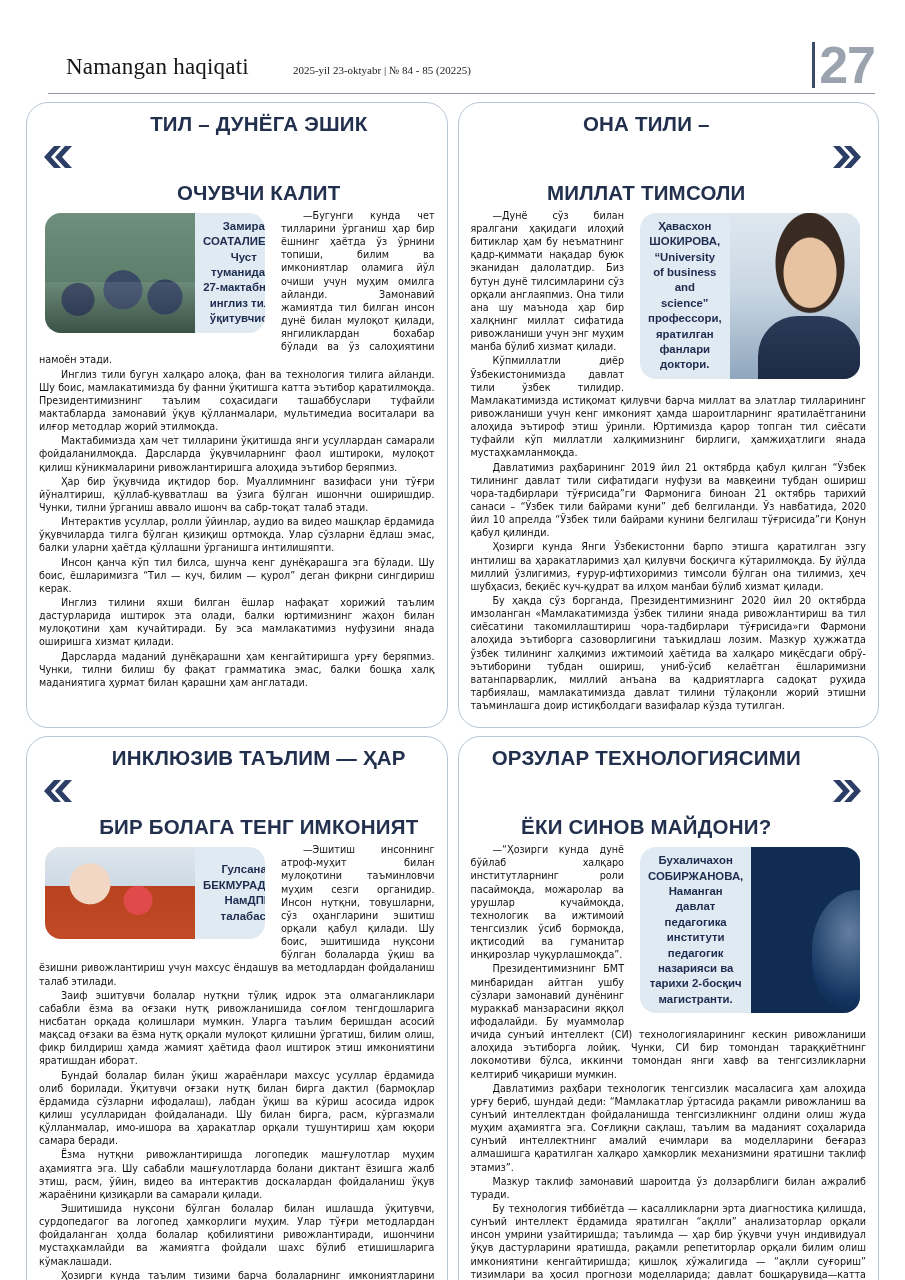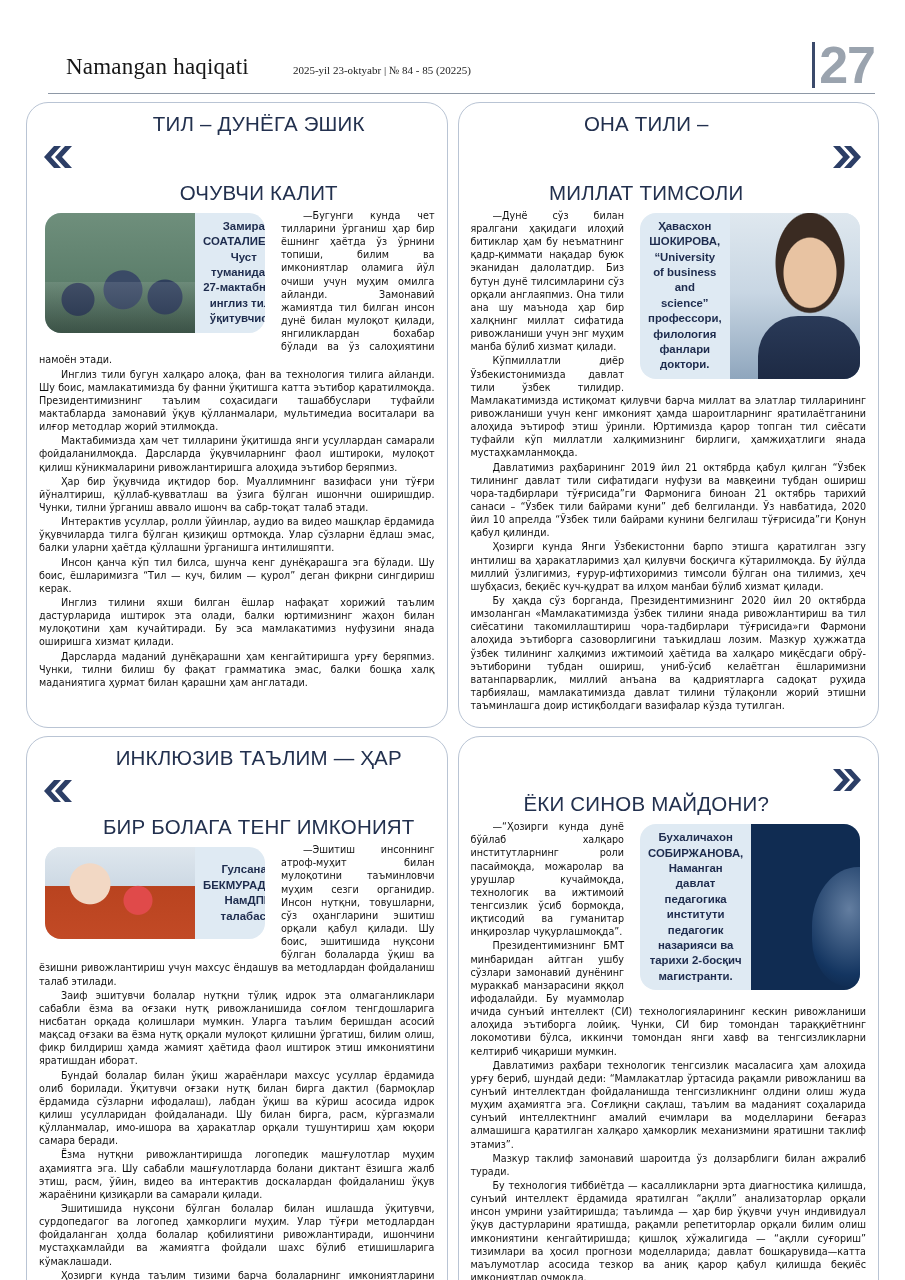--- a/index.html
+++ b/index.html
@@ -88,21 +88,21 @@
     line-height:1;
     font-weight:bold;
     text-align:center;
     position:relative;
     top:-2px;
   }
   .quote-mark svg{display:block;margin:0 auto;}
   .headline{
     flex:1 1 auto;
     text-align:center;
-    font-weight:normal;
+    font-weight:bold;
     font-size:20.5px;
     line-height:1.12;
     letter-spacing:.2px;
     color:#22304e;
   }
   .headline .l2{display:block;margin-top:46px;}
 
   
   .info-strip{
     position:relative;
@@ -282,21 +282,21 @@
         <div class="float-strip">
           <div class="info-strip right-photo">
             <div class="photo tall">
                 <div class="ph-portrait"></div>
               </div>
             <div class="byline">
               <div>
                 <span class="bl">Ҳавасхон ШОКИРОВА,</span>
                 <span class="bl">“University of business and</span>
                 <span class="bl">science” профессори,</span>
-                <span class="bl">филология фанлари доктори.</span>
+                <span class="bl">яратилган фанлари доктори.</span>
               </div>
             </div>
           </div>
         </div>
         <div class="flowtext">
           <p>—Дунё сўз билан яралгани ҳақидаги илоҳий битиклар ҳам бу неъматнинг қадр-қиммати нақадар буюк эканидан далолатдир. Биз бутун дунё тилсимларини сўз орқали англаяпмиз. Она тили ана шу маънода ҳар бир халқнинг миллат сифатида ривожланиши учун энг муҳим манба бўлиб хизмат қилади.</p>
           <p>Кўпмиллатли диёр Ўзбекистонимизда давлат тили ўзбек тилидир. Мамлакатимизда истиқомат қилувчи барча миллат ва элатлар тилларининг ривожланиши учун кенг имконият ҳамда шароитларнинг яратилаётганини алоҳида эътироф этиш ўринли. Юртимизда қарор топган тил сиёсати туфайли кўп миллатли халқимизнинг бирлиги, ҳамжиҳатлиги янада мустаҳкамланмоқда.</p>
           <p>Давлатимиз раҳбарининг 2019 йил 21 октябрда қабул қилган “Ўзбек тилининг давлат тили сифатидаги нуфузи ва мавқеини тубдан ошириш чора-тадбирлари тўғрисида”ги Фармонига биноан 21 октябрь тарихий санаси – “Ўзбек тили байрами куни” деб белгиланди. Ўз навбатида, 2020 йил 10 апрелда “Ўзбек тили байрами кунини белгилаш тўғрисида”ги Қонун қабул қилинди.</p>
           <p>Ҳозирги кунда Янги Ўзбекистонни барпо этишга қаратилган эзгу интилиш ва ҳаракатларимиз ҳал қилувчи босқичга кўтарилмоқда. Бу йўлда миллий ўзлигимиз, ғурур-ифтихоримиз тимсоли бўлган она тилимиз, ҳеч шубҳасиз, беқиёс куч-қудрат ва илҳом манбаи бўлиб хизмат қилади.</p>
           <p>Бу ҳақда сўз борганда, Президентимизнинг 2020 йил 20 октябрда имзоланган «Мамлакатимизда ўзбек тилини янада ривожлантириш ва тил сиёсатини такомиллаштириш чора-тадбирлари тўғрисида»ги Фармони алоҳида эътиборга сазоворлигини таъкидлаш лозим. Мазкур ҳужжатда ўзбек тилининг халқимиз ижтимоий ҳаётида ва халқаро миқёсдаги обрў-эътиборини тубдан ошириш, униб-ўсиб келаётган ёшларимизни ватанпарварлик, миллий анъана ва қадриятларга садоқат руҳида тарбиялаш, мамлакатимизда давлат тилини тўлақонли жорий этишни таъминлашга доир истиқболдаги вазифалар кўзда тутилган.</p>
@@ -345,20 +345,21 @@
 
     <div class="card">
       <div class="headline-wrap rev">
         <div class="quote-mark">
           <svg width="40" height="26" viewBox="0 0 40 26" aria-hidden="true">
             <polygon points="3,2 13,13 3,24 10,24 20,13 10,2" fill="#2c3e66"></polygon>
             <polygon points="14,2 24,13 14,24 21,24 31,13 21,2" fill="#2c3e66"></polygon>
           </svg>
         </div>
         <div class="headline">
+          <span class="l1">ОРЗУЛАР ТЕХНОЛОГИЯСИМИ</span>
           <span class="l2">ЁКИ СИНОВ МАЙДОНИ?</span>
         </div>
       </div>
 
       <div class="flowbox">
         <div class="float-strip">
           <div class="info-strip right-photo">
             <div class="photo tall">
                 <div class="ph-ai"></div>
               </div>

